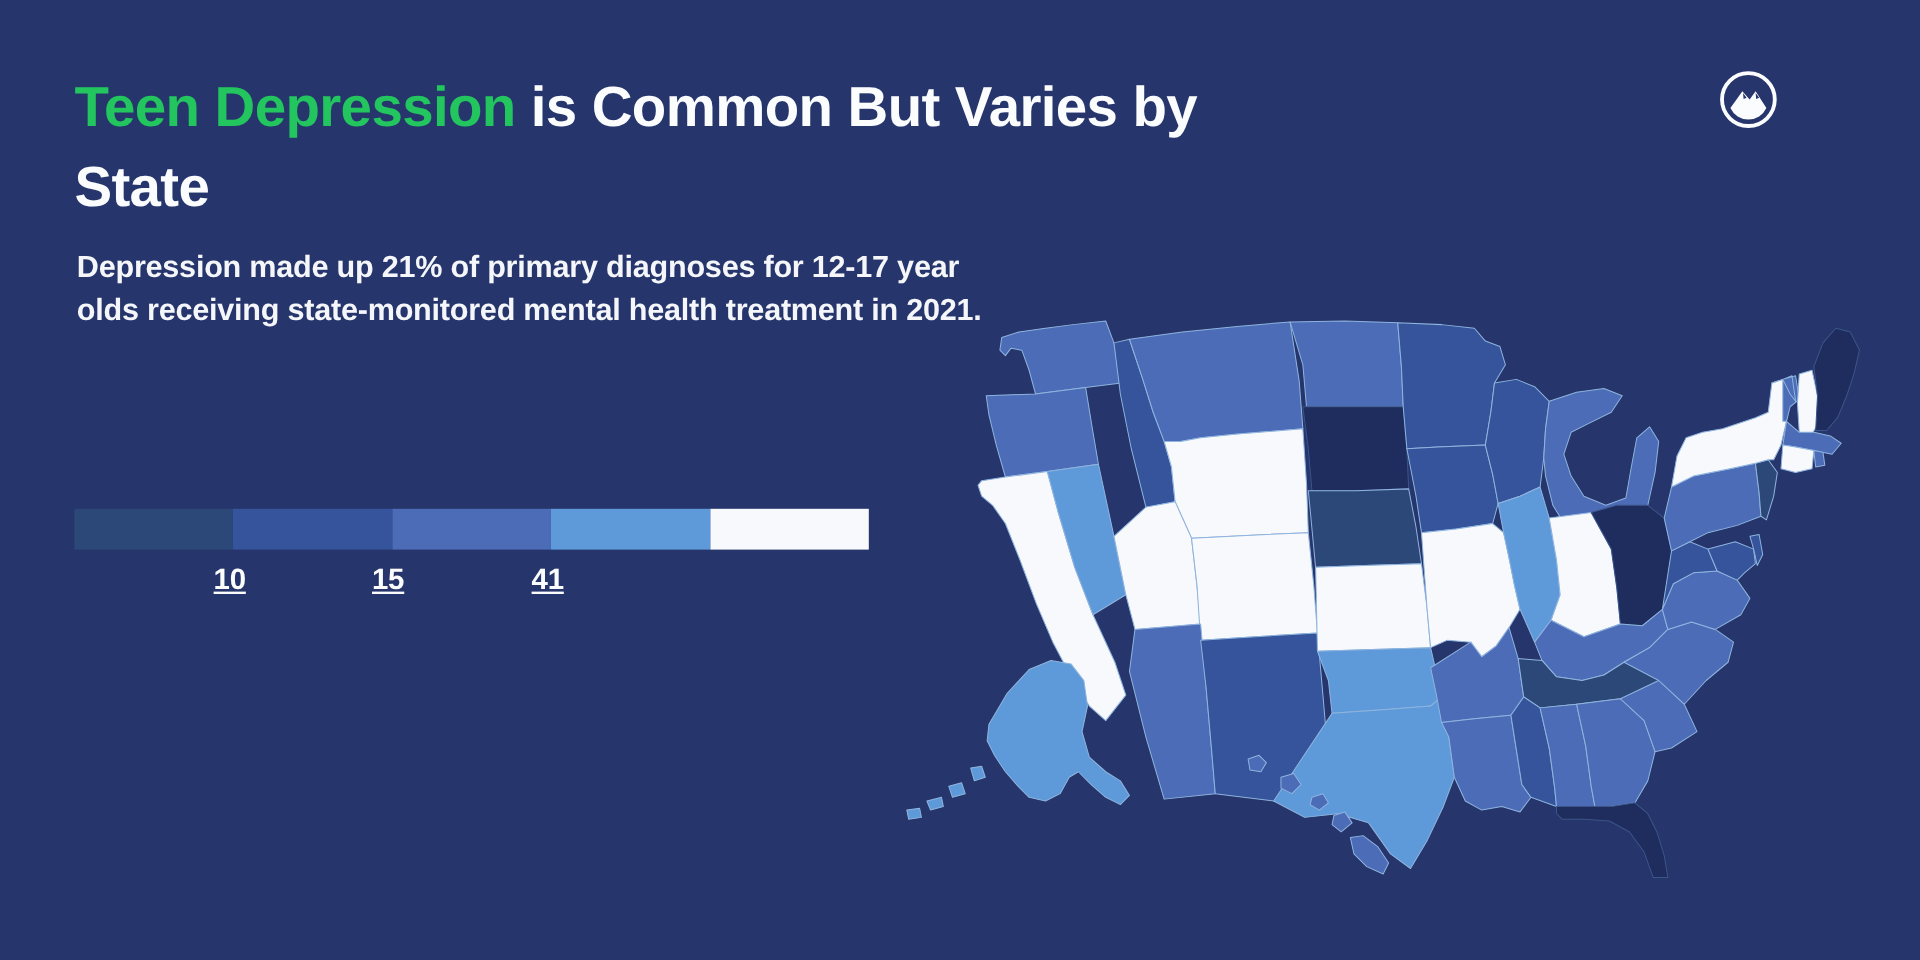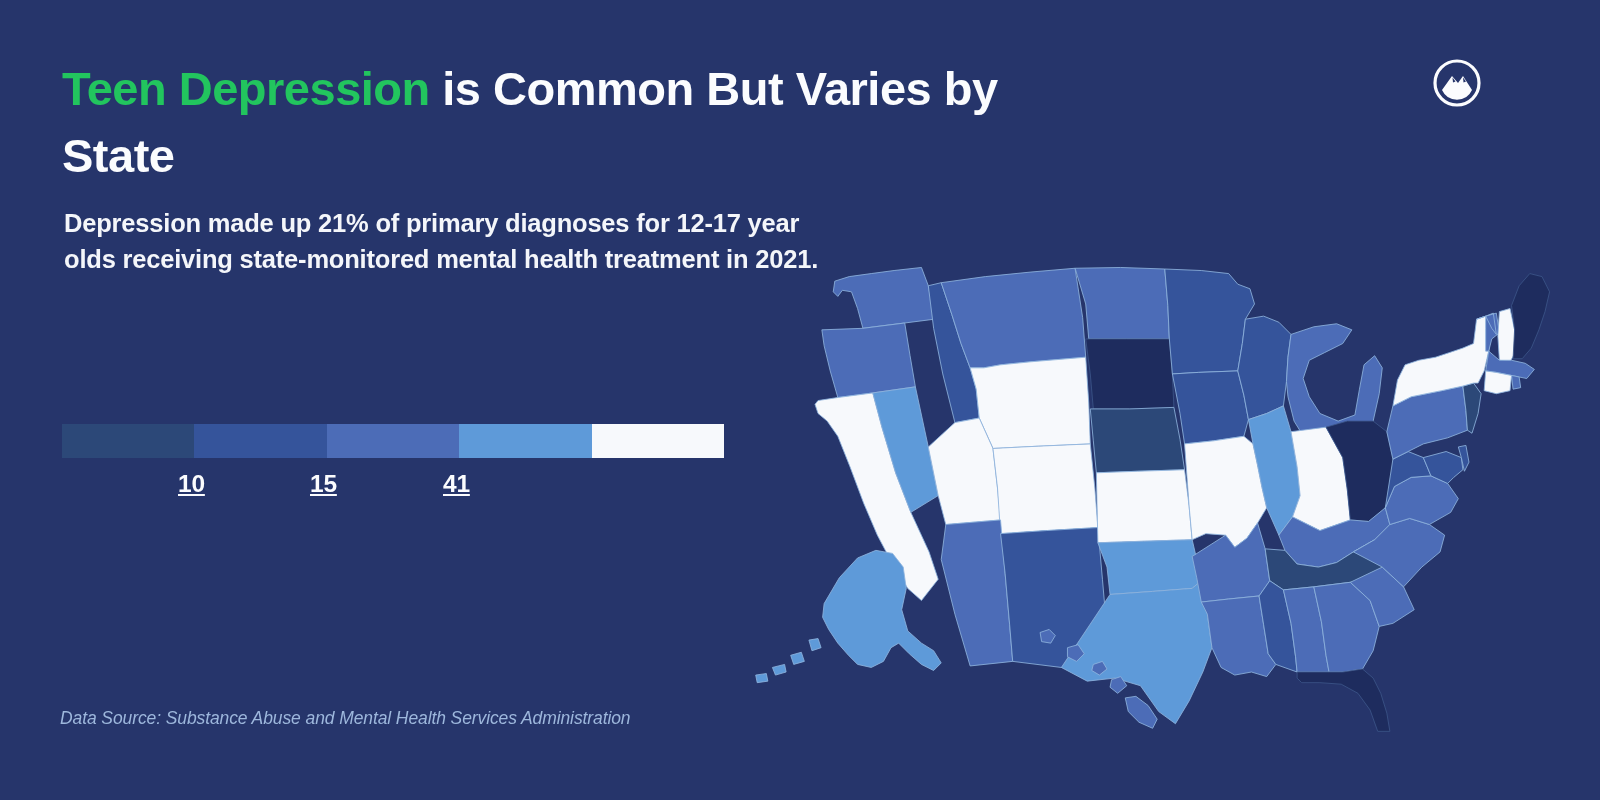--- a/index.html
+++ b/index.html
@@ -87,21 +87,20 @@
       <div class="legend-swatch" style="background: rgb(94, 154, 217);"></div>
       <div class="legend-swatch" style="background: rgb(247, 249, 252);"></div>
     </div>
     <div class="legend-labels">
       <span class="legend-label l0">10</span>
       <span class="legend-label l1">15</span>
       <span class="legend-label l2">41</span>
     </div>
   </div>
 
-  <p class="source">Data Source: Substance Abuse and Mental Health Services Administration</p>
 
   <div class="map-wrap">
     <svg viewBox="0 0 960 640" preserveAspectRatio="xMidYMid meet">
       <g id="states-layer">
         <path class="state" d="M122 48 L141 42 L170 38 L200 34 L236 30 L245 54 L250 80 L253 98 L214 103 L182 107 L159 110 L152 84 L144 62 L132 60 L126 68 L120 62 Z" fill="#4C6CB7"></path>
         <path class="state" d="M105 112 L159 110 L214 103 L221 146 L228 187 L172 195 L126 201 L116 166 L108 133 Z" fill="#4C6CB7"></path>
         <path class="state" d="M100 205 L126 201 L172 195 L184 240 L202 300 L222 352 L246 404 L258 440 L236 468 L218 452 L198 420 L178 382 L160 340 L142 292 L126 252 L112 232 L100 222 L96 210 Z" fill="#F7F9FC"></path>
         <path class="state" d="M172 195 L228 187 L245 266 L258 330 L222 352 L202 300 L184 240 Z" fill="#5E9AD9"></path>
         <path class="state" d="M245 54 L262 50 L276 92 L288 130 L300 162 L308 190 L312 228 L280 234 L264 170 L252 110 Z" fill="#35549B"></path>
         <path class="state" d="M262 50 L320 42 L380 36 L438 31 L448 96 L452 148 L380 154 L340 158 L318 162 L300 162 L288 130 L276 92 Z" fill="#4C6CB7"></path>

